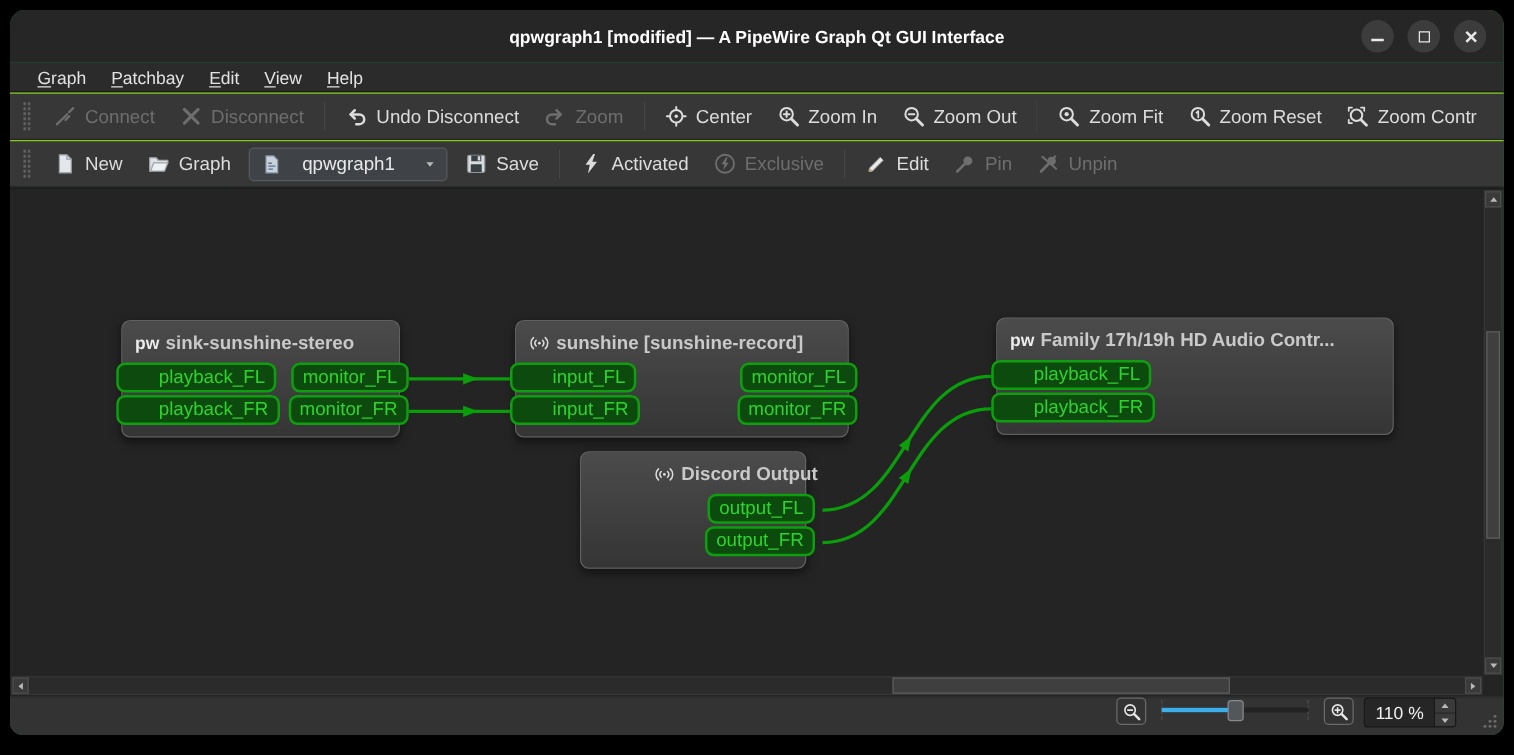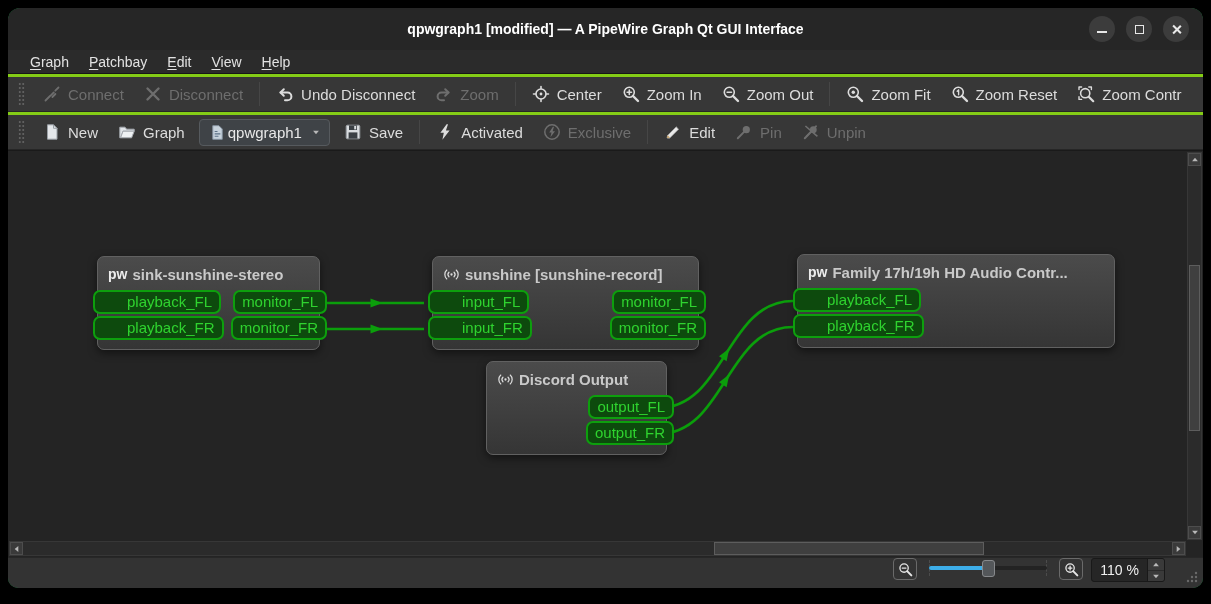--- a/index.html
+++ b/index.html
@@ -25,33 +25,33 @@
   .glyph-close::after  { transform:rotate(-45deg); }
 
   
   .menubar { height:24px; background:#2b2b2b; display:flex; align-items:center;
              padding-left:14px; gap:4px; border-bottom:1px solid #161616; flex:0 0 auto; }
   .menu-item { color:#e2e2e2; font-size:14px; padding:2px 8px; cursor:default; }
   .menu-item u { text-decoration:underline; text-underline-offset:2px; }
 
   
   .toolbar { height:38px; background:#373737; display:flex; align-items:center;
-             padding:0 6px; border-top:3px solid #84cc16; border-bottom:1px solid #262626;
+             padding:0 6px; border-top:1px solid #84cc16; border-bottom:1px solid #262626;
              flex:0 0 auto; }
   .tb-handle { width:7px; height:24px; margin:0 8px 0 4px;
                background:radial-gradient(circle, #606060 1px, transparent 1.4px);
                background-size:3.5px 4px; }
   .tb-btn { display:flex; align-items:center; gap:7px; padding:4px 10px; border-radius:4px;
             font-size:15px; }
   .tb-btn.enabled { color:#dcdcdc; cursor:pointer; }
   .tb-btn.disabled { color:#6e6e6e; }
   .tb-icon { display:flex; align-items:flex-start; }
   .tb-sep { width:1px; height:24px; background:#262626; border-right:1px solid #464646;
             margin:0 6px; }
-  .tb-combo { display:flex; align-items:center; gap:2px; height:27px; padding:0 9px;
+  .tb-combo { display:flex; align-items:center; gap:16px; height:27px; padding:0 9px;
               margin:0 4px; background:#3f4347; border:1px solid #565a5e; border-radius:4px;
               color:#e8e8e8; font-size:15px; cursor:pointer; }
   .combo-arrow { margin-left:8px; }
 
   
   .canvas { position:relative; flex:1 1 auto; background:#242424; overflow:hidden;
             border-top:1px solid #1a1a1a; }
   #edges { position:absolute; left:0; top:0; z-index:1; }
   .node { position:absolute; z-index:2; background:linear-gradient(180deg,#4b4b4b,#353535);
           border:1px solid #616161; border-radius:7px; padding:6px 0 7px;
@@ -395,21 +395,21 @@
         </div>
         <div class="port-row">
           <span class="port in">playback_FL</span>
           <span class="port out">monitor_FL</span>
         </div>
         <div class="port-row">
           <span class="port in">playback_FR</span>
           <span class="port out">monitor_FR</span>
         </div>
       </div>
-      <div class="node" style="left: 424px; top: 105px; width: 267px;">
+      <div class="node" style="left: 404px; top: 105px; width: 267px;">
         <div class="node-header">
           <span class="tb-icon">
             <svg width="17" height="17" viewBox="0 0 18 18">
               <g fill="none" stroke="#dcdcdc" stroke-width="1.3" stroke-linecap="round">
                 <circle cx="9" cy="9" r="1.2" fill="#dcdcdc" stroke="none"></circle>
                 <path d="M6.3 6.6 a3.5 3.5 0 0 0 0 4.8"></path>
                 <path d="M11.7 6.6 a3.5 3.5 0 0 1 0 4.8"></path>
                 <path d="M4 4.3 a6.4 6.4 0 0 0 0 9.4"></path>
                 <path d="M14 4.3 a6.4 6.4 0 0 1 0 9.4"></path>
               </g>
@@ -435,21 +435,21 @@
         </div>
         <div class="port-row">
           <span class="port in">playback_FL</span>
           <span></span>
         </div>
         <div class="port-row">
           <span class="port in">playback_FR</span>
           <span></span>
         </div>
       </div>
-      <div class="node" style="left: 478px; top: 210px; width: 181px;">
+      <div class="node" style="left: 456px; top: 210px; width: 181px; padding-left: 48px;">
         <div class="node-header">
           <span class="tb-icon">
             <svg width="17" height="17" viewBox="0 0 18 18">
               <g fill="none" stroke="#dcdcdc" stroke-width="1.3" stroke-linecap="round">
                 <circle cx="9" cy="9" r="1.2" fill="#dcdcdc" stroke="none"></circle>
                 <path d="M6.3 6.6 a3.5 3.5 0 0 0 0 4.8"></path>
                 <path d="M11.7 6.6 a3.5 3.5 0 0 1 0 4.8"></path>
                 <path d="M4 4.3 a6.4 6.4 0 0 0 0 9.4"></path>
                 <path d="M14 4.3 a6.4 6.4 0 0 1 0 9.4"></path>
               </g>

